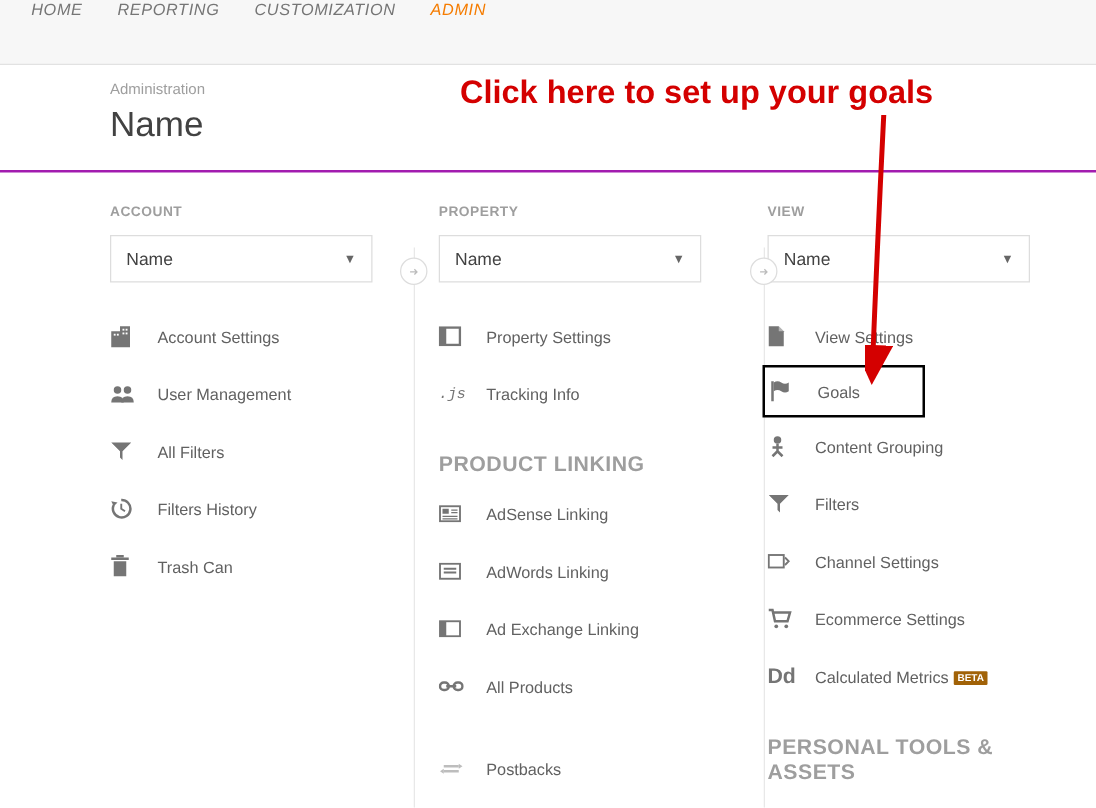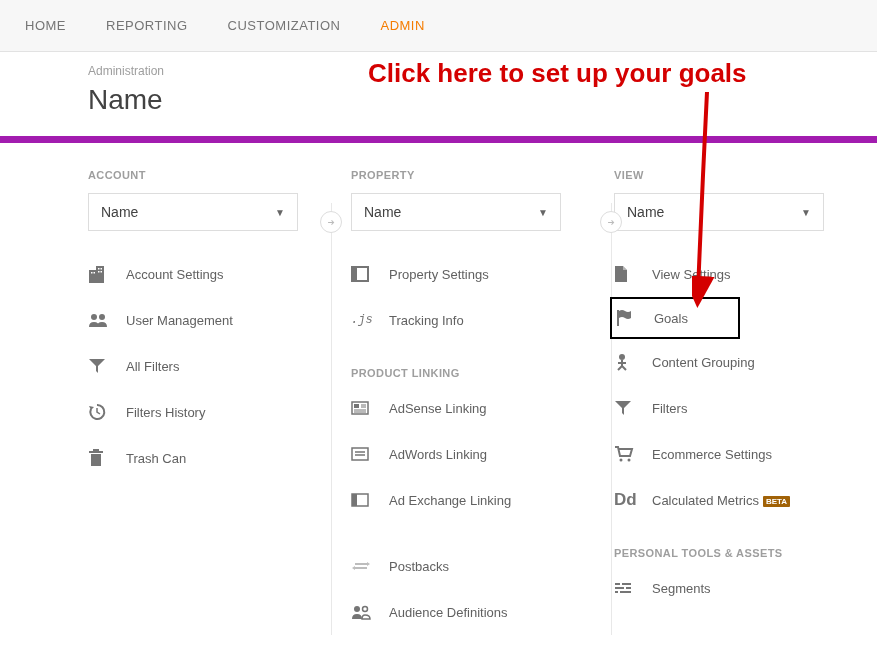--- a/index.html
+++ b/index.html
@@ -1,22 +1,22 @@
 <!DOCTYPE html>
 <html><head>
   <meta charset="utf-8">
   <style>
     * { margin: 0; padding: 0; box-sizing: border-box; font-family: Arial, Helvetica, sans-serif; }
     body { width: 877px; height: 646px; background: #fff; overflow: hidden; position: relative; }
 
-    .topnav { border-bottom: 1px solid #e2e2e2; background: #f7f7f7; padding: 0 25px; height: 52px; display: flex; align-items: center; gap: 40px; }
+    .topnav { border-bottom: 1px solid #e2e2e2; background: #f7f7f7; padding: 0 25px; height: 52px; display: flex; align-items: flex-start; gap: 28px; font-style: italic; }
     .topnav-item { color: #757575; font-size: 13px; font-weight: 500; letter-spacing: 0.5px; cursor: pointer; }
     .topnav-item.active { color: #f57c00; }
 
-    .header { padding: 12px 0 20px 88px; border-bottom: 7px solid #a21caf; }
+    .header { padding: 12px 0 20px 88px; border-bottom: 2px solid #a21caf; }
     .header-label { color: #9e9e9e; font-size: 12px; margin-bottom: 6px; }
     .header-title { color: #424242; font-size: 28px; font-weight: 400; }
 
     .columns { display: flex; padding: 0 0 0 88px; position: relative; }
     .col { flex: 1; padding-right: 30px; position: relative; }
     .col:nth-child(2), .col:nth-child(3) { padding-left: 30px; }
     .col-label { color: #9e9e9e; font-size: 11px; font-weight: bold; letter-spacing: 0.4px; margin: 26px 0 12px 0; }
     .col-select { border: 1px solid #ddd; height: 38px; display: flex; align-items: center; justify-content: space-between; padding: 0 12px; cursor: pointer; width: 210px; }
     .col-select-val { color: #424242; font-size: 14px; font-weight: 500; }
     .caret { color: #666; font-size: 10px; }
@@ -30,21 +30,21 @@
     .vline.one { left: 331px; }
     .vline.two { left: 611px; }
 
     .menu { margin-top: 20px; }
     .menu-item { display: flex; align-items: center; padding: 14px 0; cursor: pointer; position: relative; }
     .menu-item .icon { width: 26px; height: 18px; color: #757575; display: flex; align-items: center; justify-content: flex-start; margin-right: 12px; flex-shrink: 0; }
     .menu-item .icon.faded { color: #bdbdbd; }
     .menu-item-label { color: #616161; font-size: 13px; }
     .menu-item.hl { border: 2px solid #000000; padding: 10px 6px 10px 4px; margin-left: -4px; width: 130px; }
 
-    .section-heading { color: #9e9e9e; font-size: 11px; font-weight: bold; letter-spacing: 0.4px; margin-top: 24px; margin-bottom: 6px; }
+    .section-heading { color: #9e9e9e; font-size: 17px; font-weight: bold; letter-spacing: 0.4px; margin-top: 24px; margin-bottom: 6px; }
 
     .beta { background: #a16207; color: #fff; font-size: 8px; font-weight: bold; padding: 1px 3px; border-radius: 1px; margin-left: 4px; vertical-align: middle; }
 
     .callout { position: absolute; top: 58px; left: 368px; color: #d40000; font-size: 26px; font-weight: bold; text-shadow: -1px 0 #fff, 1px 0 #fff, 0 -1px #fff, 0 1px #fff, -1px -1px #fff, 1px 1px #fff, -1px 1px #fff, 1px -1px #fff; z-index: 10; }
 
     .arrow { position: absolute; top: 92px; left: 692px; z-index: 9; pointer-events: none; }
 
     .icon svg, .icon span.txt { fill: currentColor; }
     .icon span.txt { font-size: 12px; font-style: italic; font-family: Liberation Mono, monospace; color: #757575; }
   </style>
@@ -202,20 +202,30 @@
       </div>
       <div class="menu-item">
         <span class="icon">
             <svg viewBox="0 0 18 14" width="18" height="14">
               <rect x="1" y="1" width="16" height="12" fill="none" stroke="#757575" stroke-width="1.5"></rect>
               <rect x="1" y="1" width="5" height="12" fill="#757575"></rect>
             </svg>
           </span>
         <span class="menu-item-label">Ad Exchange Linking</span>
       </div>
+      <div class="menu-item">
+        <span class="icon">
+            <svg viewBox="0 0 20 10" width="20" height="10">
+              <rect x="1" y="2" width="7" height="6" rx="3" fill="none" stroke="#757575" stroke-width="2"></rect>
+              <rect x="12" y="2" width="7" height="6" rx="3" fill="none" stroke="#757575" stroke-width="2"></rect>
+              <line x1="6" y1="5" x2="14" y2="5" stroke="#757575" stroke-width="2"></line>
+            </svg>
+          </span>
+        <span class="menu-item-label">All Products</span>
+      </div>
 
       <div style="height:20px"></div>
 
       <div class="menu-item">
         <span class="icon faded">
             <svg viewBox="0 0 20 14" width="20" height="14">
               <path d="M16 3 L19 5 L16 7 Z" fill="#bdbdbd"></path>
               <path d="M4 7 L1 9 L4 11 Z" fill="#bdbdbd"></path>
               <line x1="4" y1="5" x2="16" y2="5" stroke="#bdbdbd" stroke-width="2"></line>
               <line x1="4" y1="9" x2="16" y2="9" stroke="#bdbdbd" stroke-width="2"></line>
@@ -271,20 +281,29 @@
           </span>
         <span class="menu-item-label">Content Grouping</span>
       </div>
       <div class="menu-item">
         <span class="icon">
             <svg viewBox="0 0 18 16" width="18" height="16">
               <path d="M1 1 L17 1 L10 8 L10 15 L8 13 L8 8 Z"></path>
             </svg>
           </span>
         <span class="menu-item-label">Filters</span>
+      </div>
+      <div class="menu-item">
+        <span class="icon">
+            <svg viewBox="0 0 18 16" width="18" height="16">
+              <rect x="1" y="3" width="12" height="10" fill="none" stroke="#757575" stroke-width="1.5"></rect>
+              <path d="M14 5 L17 8 L14 11" fill="none" stroke="#757575" stroke-width="1.5"></path>
+            </svg>
+          </span>
+        <span class="menu-item-label">Channel Settings</span>
       </div>
       <div class="menu-item">
         <span class="icon">
             <svg viewBox="0 0 20 18" width="20" height="18">
               <path d="M1 2 L4 2 L6 11 L16 11 L18 4 L5 4" fill="none" stroke="#757575" stroke-width="2"></path>
               <circle cx="7" cy="15" r="1.5"></circle>
               <circle cx="15" cy="15" r="1.5"></circle>
             </svg>
           </span>
         <span class="menu-item-label">Ecommerce Settings</span>

